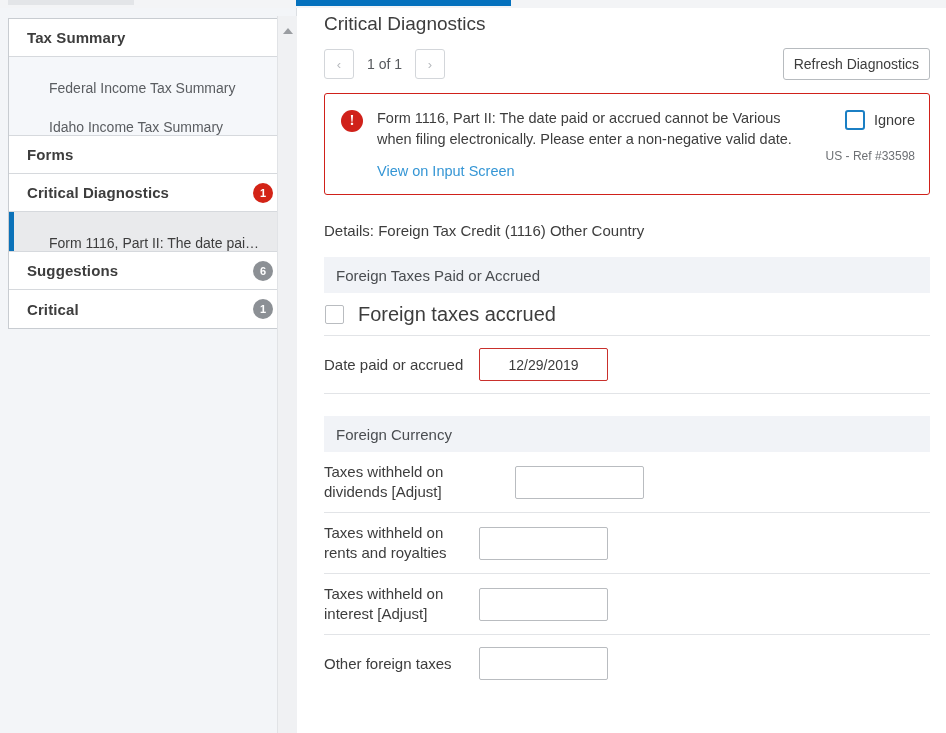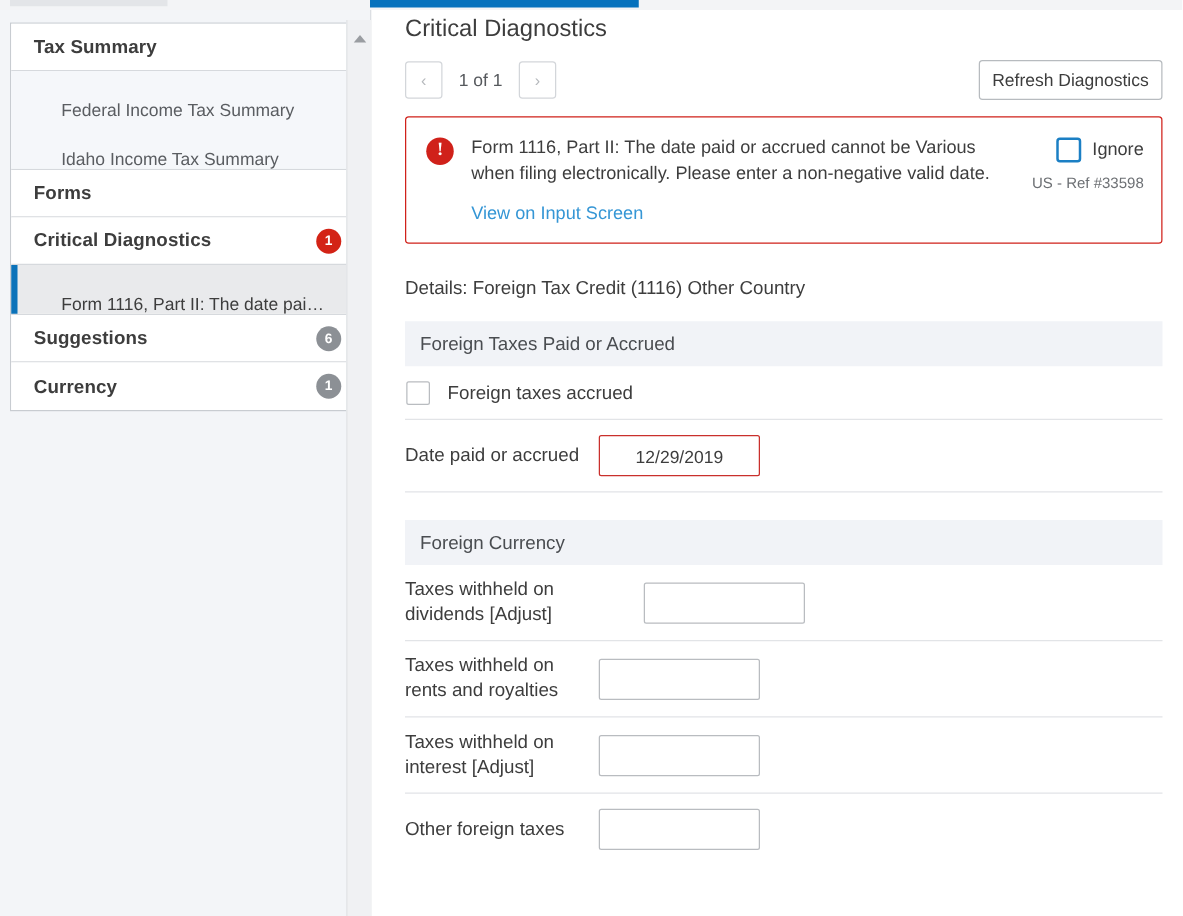--- a/index.html
+++ b/index.html
@@ -240,21 +240,21 @@
     cursor: pointer;
   }
   .ignore-label {
     font-size: 14.5px;
     color: #3d3d3d;
     margin-left: 9px;
   }
   .ref-text {
     font-size: 12px;
     color: #6d7074;
-    margin-top: 9px;
+    margin-top: 19px;
   }
 
   
   .details-title {
     margin-top: 27px;
     font-size: 15px;
     color: #3d3d3d;
   }
   .section-header {
     margin-top: 18px;
@@ -273,21 +273,21 @@
     padding-left: 1px;
   }
   .chk-grey {
     width: 19px; height: 19px;
     border: 1px solid #b9bcc0;
     border-radius: 2px;
     background: #ffffff;
     cursor: pointer;
   }
   .chk-row .chk-text {
-    font-size: 15px;
+    font-size: 20px;
     color: #3d3d3d;
     margin-left: 14px;
   }
   .field-row {
     display: flex;
     align-items: center;
     border-top: 1px solid #e2e4e7;
     min-height: 58px;
     padding: 10px 0;
   }
@@ -352,21 +352,21 @@
           <span class="sub-text">Form 1116, Part II: The date pai…</span>
         </div>
       </div>
 
       <div class="nav-group-header">
         <span class="label">Suggestions</span>
         <span class="badge grey">6</span>
       </div>
 
       <div class="nav-group-header" style="border-bottom:none;">
-        <span class="label">Currency</span>
+        <span class="label">Critical</span>
         <span class="badge grey">1</span>
       </div>
 
     </div>
 
     <div class="lp-scroll">
       <div class="arrow-up"></div>
     </div>
   </div>
 

